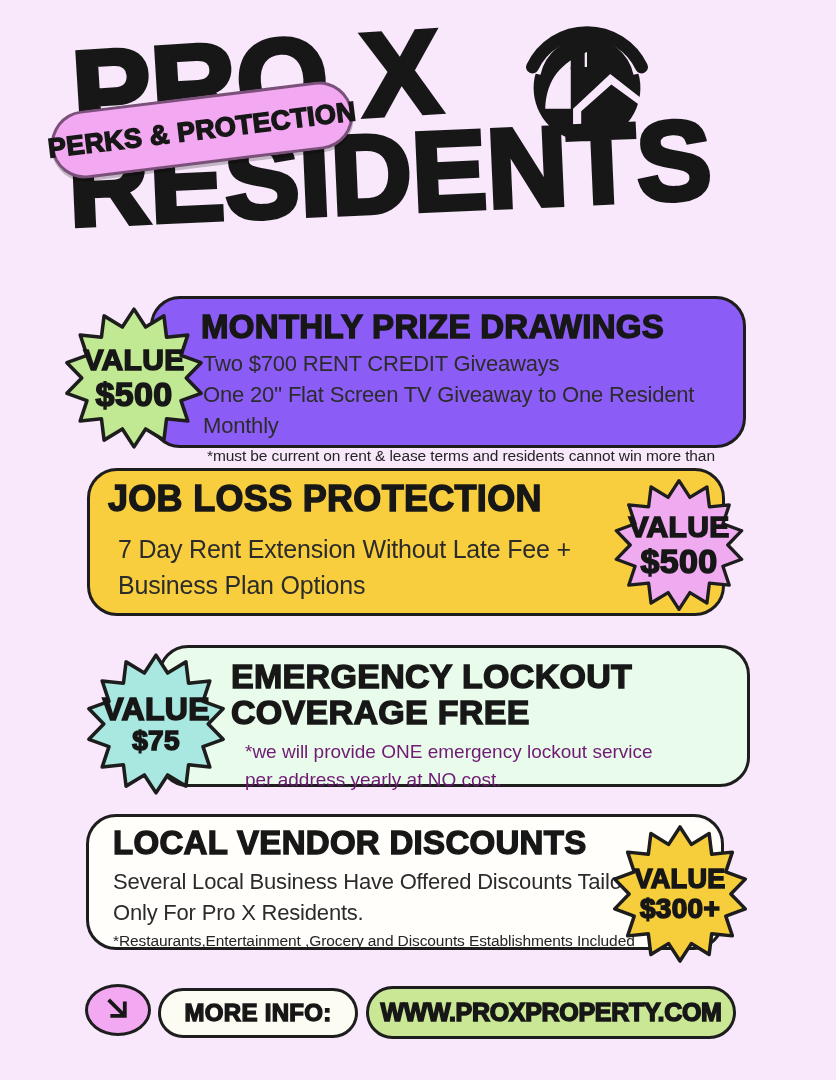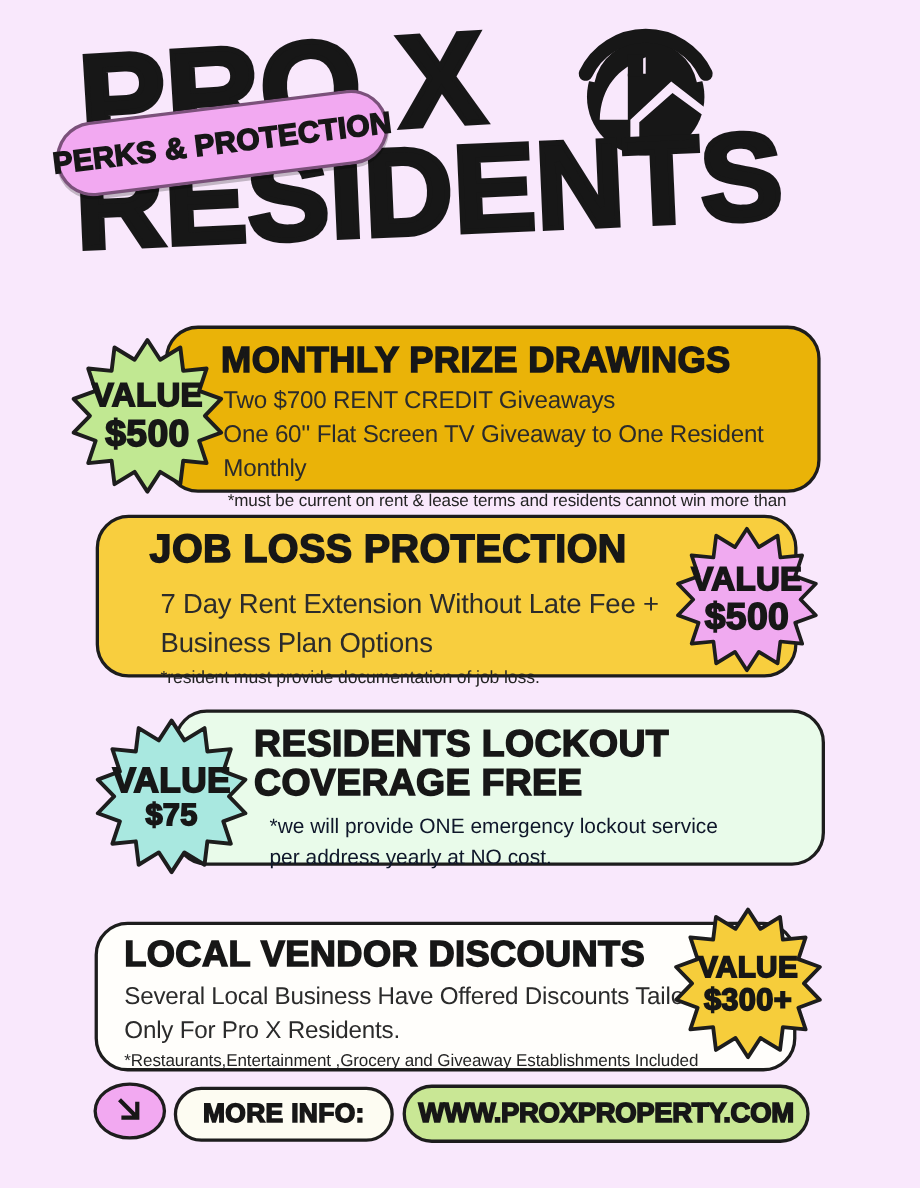--- a/index.html
+++ b/index.html
@@ -26,22 +26,22 @@
   .card1{left:150px;top:296px;width:596px;height:152px;}
   .card1 .title{margin:11px 0 5px 48px;}
   .card1 .body-line{margin-left:50px;}
   .card1 .fine{margin:3px 0 0 54px;width:525px;}
   .card2{left:87px;top:468px;width:638px;height:148px;}
   .card2 .title{font-size:36px;margin:10px 0 14px 18px;}
   .card2 .body-line{font-size:25px;margin-left:28px;line-height:1.45;}
   .card2 .fine{font-size:16px;margin:2px 0 0 28px;}
   .card3{left:158px;top:645px;width:592px;height:142px;}
   .card3 .title{margin:10px 0 8px 70px;font-size:34px;width:460px;white-space:normal;line-height:1.06;}
-  .card3 .note{font-size:19px;color:#0f172a;margin-left:84px;width:430px;line-height:1.45;}
-  .card4{left:86px;top:838px;width:638px;height:136px;}
+  .card3 .note{font-size:19px;color:#701a75;margin-left:84px;width:430px;line-height:1.45;}
+  .card4{left:86px;top:814px;width:638px;height:136px;}
   .card4 .title{margin:9px 0 7px 24px;}
   .card4 .body-line{margin-left:24px;width:545px;}
   .card4 .fine{margin:2px 0 0 24px;}
   
   .star{z-index:6;}
   .star svg{position:absolute;left:0;top:0;width:100%;height:100%;overflow:visible;}
   .star .txt{position:absolute;inset:0;display:flex;flex-direction:column;align-items:center;
              justify-content:center;gap:2px;z-index:2;}
   .star .v{font-size:30px;-webkit-text-stroke:1.6px #171717;}
   .star .a{font-size:34px;-webkit-text-stroke:1.6px #171717;}
@@ -78,70 +78,69 @@
       <path d="M48 80 L80 50 L107 71 L107 78 L81 59 L55 82 L55 103 L48 103 Z" fill="#f9e8fc"></path>
     </svg>
   </div>
 
   <div class="abs title-bottom chunky mega">RESIDENTS</div>
 
   <div class="abs ribbon" style="background-color: rgb(242, 169, 241);">
     <span class="chunky">PERKS &amp; PROTECTION</span>
   </div>
 
-  <div class="abs card card1" style="background-color: #eab308;">
+  <div class="abs card card1" style="background-color: #8b5cf6;">
     <div class="title chunky">MONTHLY PRIZE DRAWINGS</div>
     <div class="body-line">Two $700 RENT CREDIT Giveaways</div>
-    <div class="body-line">One 60'' Flat Screen TV Giveaway to One Resident Monthly</div>
+    <div class="body-line">One 20'' Flat Screen TV Giveaway to One Resident Monthly</div>
     <div class="fine">*must be current on rent &amp; lease terms and residents cannot win more than once every 12 months</div>
   </div>
   <div class="abs star star1">
     <svg viewBox="-4 -4 128 128">
       <polygon points="60,2 69.8,17.1 85.2,7.7 87.4,25.6 105.3,23.8 99.6,40.9 116.5,47.1 104,60 116.5,72.9 99.6,79.1 105.3,96.2 87.4,94.4 85.2,112.3 69.8,102.9 60,118 50.2,102.9 34.8,112.3 32.6,94.4 14.7,96.2 20.4,79.1 3.5,72.9 16,60 3.5,47.1 20.4,40.9 14.7,23.8 32.6,25.6 34.8,7.7 50.2,17.1" stroke="#1d1d1d" stroke-width="3" stroke-linejoin="round" fill="#c1e892"></polygon>
     </svg>
     <div class="txt">
       <span class="chunky v">VALUE</span>
       <span class="chunky a">$500</span>
     </div>
   </div>
 
-  <div class="abs card card2" style="background-color: rgb(248, 206, 62); padding-left: 28px;">
+  <div class="abs card card2" style="background-color: rgb(248, 206, 62);">
     <div class="title chunky">JOB LOSS PROTECTION</div>
     <div class="body-line">7 Day Rent Extension Without Late Fee +</div>
     <div class="body-line">Business Plan Options</div>
-    <div class="fine">*resident must provide documentation of job loss.</div>
   </div>
   <div class="abs star star2">
     <svg viewBox="-4 -4 128 128">
       <polygon points="60,2 69.8,17.1 85.2,7.7 87.4,25.6 105.3,23.8 99.6,40.9 116.5,47.1 104,60 116.5,72.9 99.6,79.1 105.3,96.2 87.4,94.4 85.2,112.3 69.8,102.9 60,118 50.2,102.9 34.8,112.3 32.6,94.4 14.7,96.2 20.4,79.1 3.5,72.9 16,60 3.5,47.1 20.4,40.9 14.7,23.8 32.6,25.6 34.8,7.7 50.2,17.1" stroke="#1d1d1d" stroke-width="3" stroke-linejoin="round" fill="#f0aaf0"></polygon>
     </svg>
     <div class="txt">
       <span class="chunky v">VALUE</span>
       <span class="chunky a">$500</span>
     </div>
   </div>
 
   <div class="abs card card3" style="background-color: rgb(233, 251, 234);">
-    <div class="title chunky">RESIDENTS LOCKOUT COVERAGE FREE</div>
+    <div class="title chunky">EMERGENCY LOCKOUT COVERAGE FREE</div>
     <div class="note">*we will provide ONE emergency lockout service per address yearly at NO cost.</div>
   </div>
   <div class="abs star star3">
     <svg viewBox="-4 -4 128 128">
       <polygon points="60,2 69.8,17.1 85.2,7.7 87.4,25.6 105.3,23.8 99.6,40.9 116.5,47.1 104,60 116.5,72.9 99.6,79.1 105.3,96.2 87.4,94.4 85.2,112.3 69.8,102.9 60,118 50.2,102.9 34.8,112.3 32.6,94.4 14.7,96.2 20.4,79.1 3.5,72.9 16,60 3.5,47.1 20.4,40.9 14.7,23.8 32.6,25.6 34.8,7.7 50.2,17.1" stroke="#1d1d1d" stroke-width="3" stroke-linejoin="round" fill="#a9e8e0"></polygon>
     </svg>
     <div class="txt">
       <span class="chunky v">VALUE</span>
       <span class="chunky a">$75</span>
     </div>
   </div>
 
   <div class="abs card card4" style="background-color: rgb(255, 254, 251);">
     <div class="title chunky">LOCAL VENDOR DISCOUNTS</div>
     <div class="body-line" style="white-space:normal;">Several Local Business Have Offered Discounts Tailored Only For Pro X Residents.</div>
-    <div class="fine">*Restaurants,Entertainment ,Grocery and Giveaway Establishments Included</div>
+    <div class="fine">*Restaurants,Entertainment ,Grocery and Discounts Establishments Included</div>
   </div>
   <div class="abs star star4">
     <svg viewBox="-4 -4 128 128">
       <polygon points="60,2 69.8,17.1 85.2,7.7 87.4,25.6 105.3,23.8 99.6,40.9 116.5,47.1 104,60 116.5,72.9 99.6,79.1 105.3,96.2 87.4,94.4 85.2,112.3 69.8,102.9 60,118 50.2,102.9 34.8,112.3 32.6,94.4 14.7,96.2 20.4,79.1 3.5,72.9 16,60 3.5,47.1 20.4,40.9 14.7,23.8 32.6,25.6 34.8,7.7 50.2,17.1" stroke="#1d1d1d" stroke-width="3" stroke-linejoin="round" fill="#f6cd3b"></polygon>
     </svg>
     <div class="txt">
       <span class="chunky v">VALUE</span>
       <span class="chunky a">$300+</span>
     </div>
   </div>

